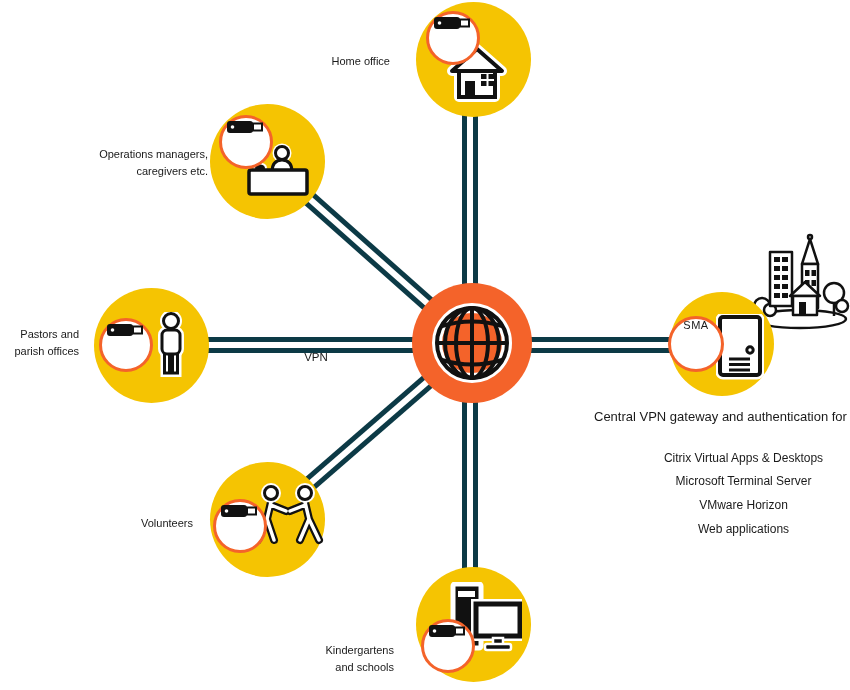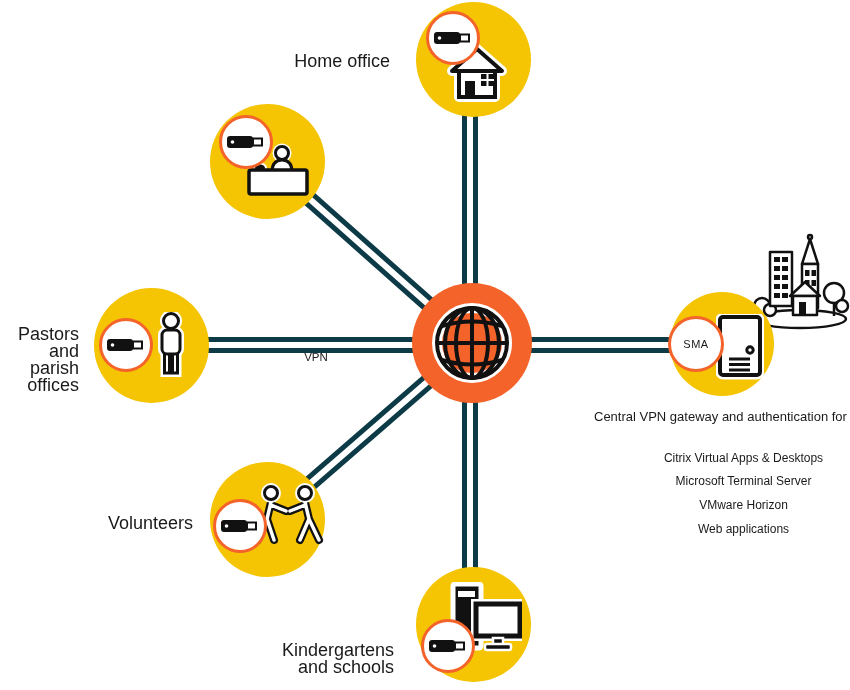--- a/index.html
+++ b/index.html
@@ -23,26 +23,26 @@
   #hub{
     position:absolute;left:412px;top:283px;width:120px;height:120px;border-radius:50%;
     background:#f4632a;z-index:3;display:flex;align-items:center;justify-content:center;
   }
   
   .icon-layer{position:absolute;z-index:4;}
   
   .badge{
     position:absolute;width:48px;height:48px;border-radius:50%;
     background:#fff;border:3px solid #f4632a;z-index:5;
-    display:flex;align-items:center;justify-content:center;
+    display:flex;align-items:flex-start;justify-content:center;
   }
   .badge .sma{font-size:11px;letter-spacing:.5px;color:#1a1a1a;}
   
   .lbl{
-    position:absolute;z-index:6;font-size:18px;line-height:17px;
+    position:absolute;z-index:6;font-size:11px;line-height:17px;
     white-space:pre-line;
   }
   .r{text-align:right;}
   #vpn-label{font-size:11.5px;line-height:13px;text-align:center;}
   #gw-heading{font-size:13px;line-height:15px;white-space:nowrap;}
   #gw-services{font-size:12px;line-height:11.8px;text-align:center;}
   #gw-services span{display:block;}
 </style>
 </head>
 <body>
@@ -238,20 +238,22 @@
       <circle cx="6.5" cy="9" r="1.8" fill="#ffffff"></circle>
       <rect x="27" y="5.5" width="9" height="7" fill="#ffffff" stroke="#111111" stroke-width="2"></rect>
     </svg>
   </div>
 
   <div class="badge" style="left:668px;top:316px;width:50px;height:50px;">
     <span class="sma">SMA</span>
   </div>
 
   <div class="lbl r" style="left:240px;top:53px;width:150px;">Home office</div>
+  <div class="lbl r" style="left:40px;top:146px;width:168px;">Operations managers,
+caregivers etc.</div>
   <div class="lbl r" style="left:0px;top:326px;width:79px;">Pastors and
 parish offices</div>
   <div class="lbl" id="vpn-label" style="left:296px;top:319px;width:40px;margin-top:32px;">VPN</div>
   <div class="lbl r" style="left:93px;top:515px;width:100px;text-align:right;">Volunteers</div>
   <div class="lbl r" style="left:280px;top:602px;width:114px;margin-top:40px;">Kindergartens
 and schools</div>
 
   <div class="lbl" id="gw-heading" style="left:594px;top:409px;">Central VPN gateway and authentication for</div>
   <div class="lbl" id="gw-services" style="left:640px;top:441px;width:207px;">
     <span>Citrix Virtual Apps &amp; Desktops</span>

